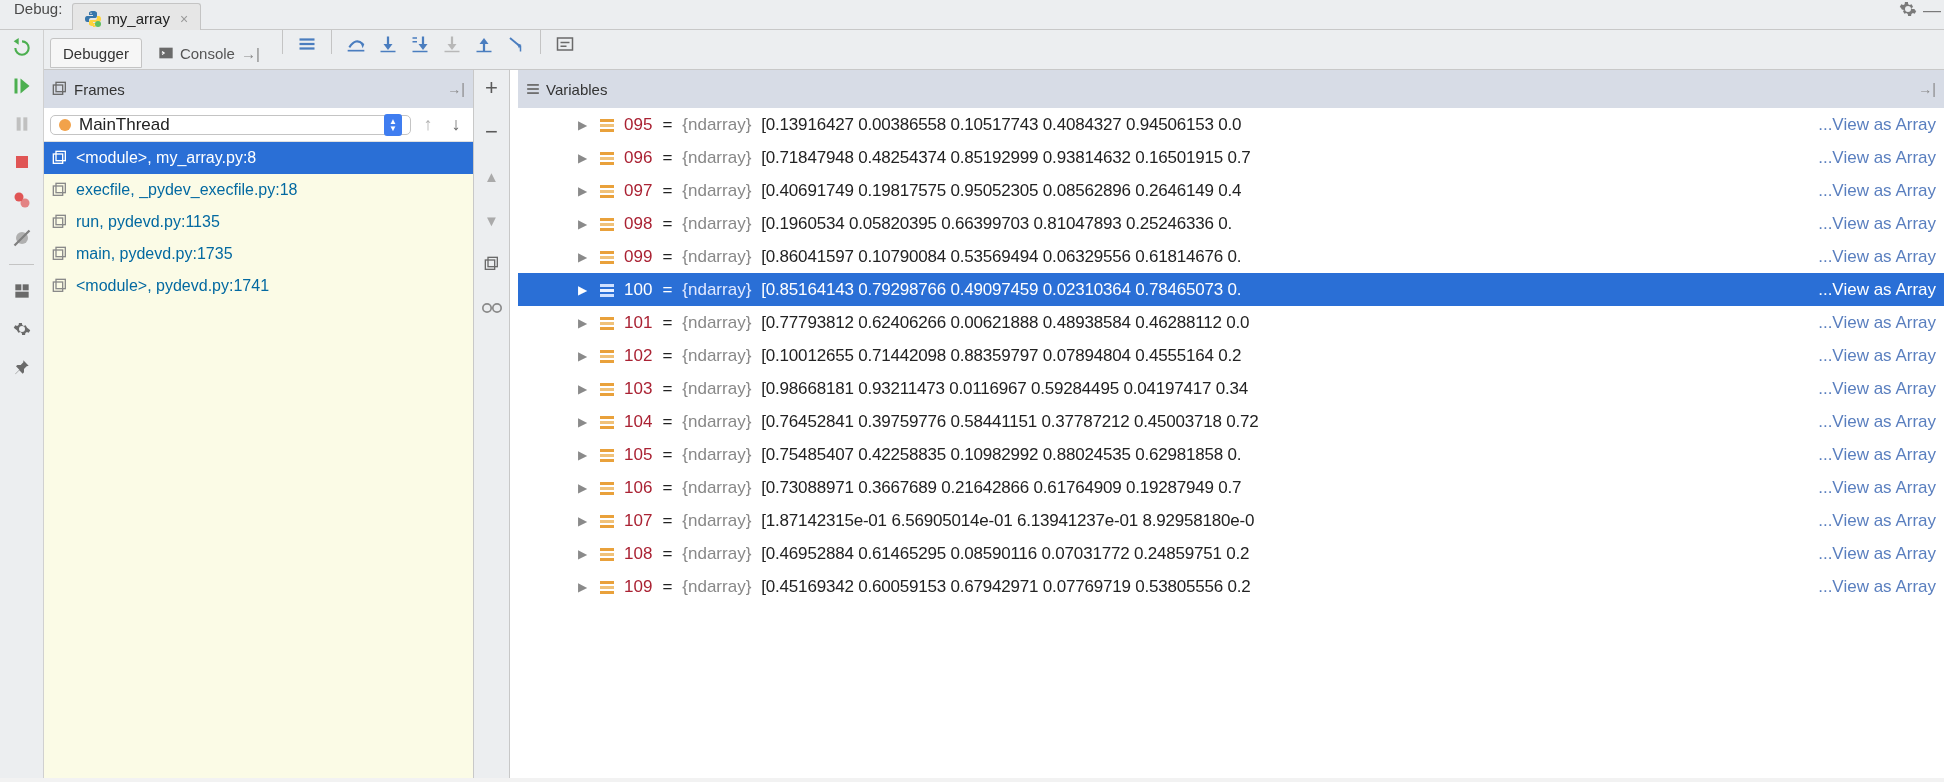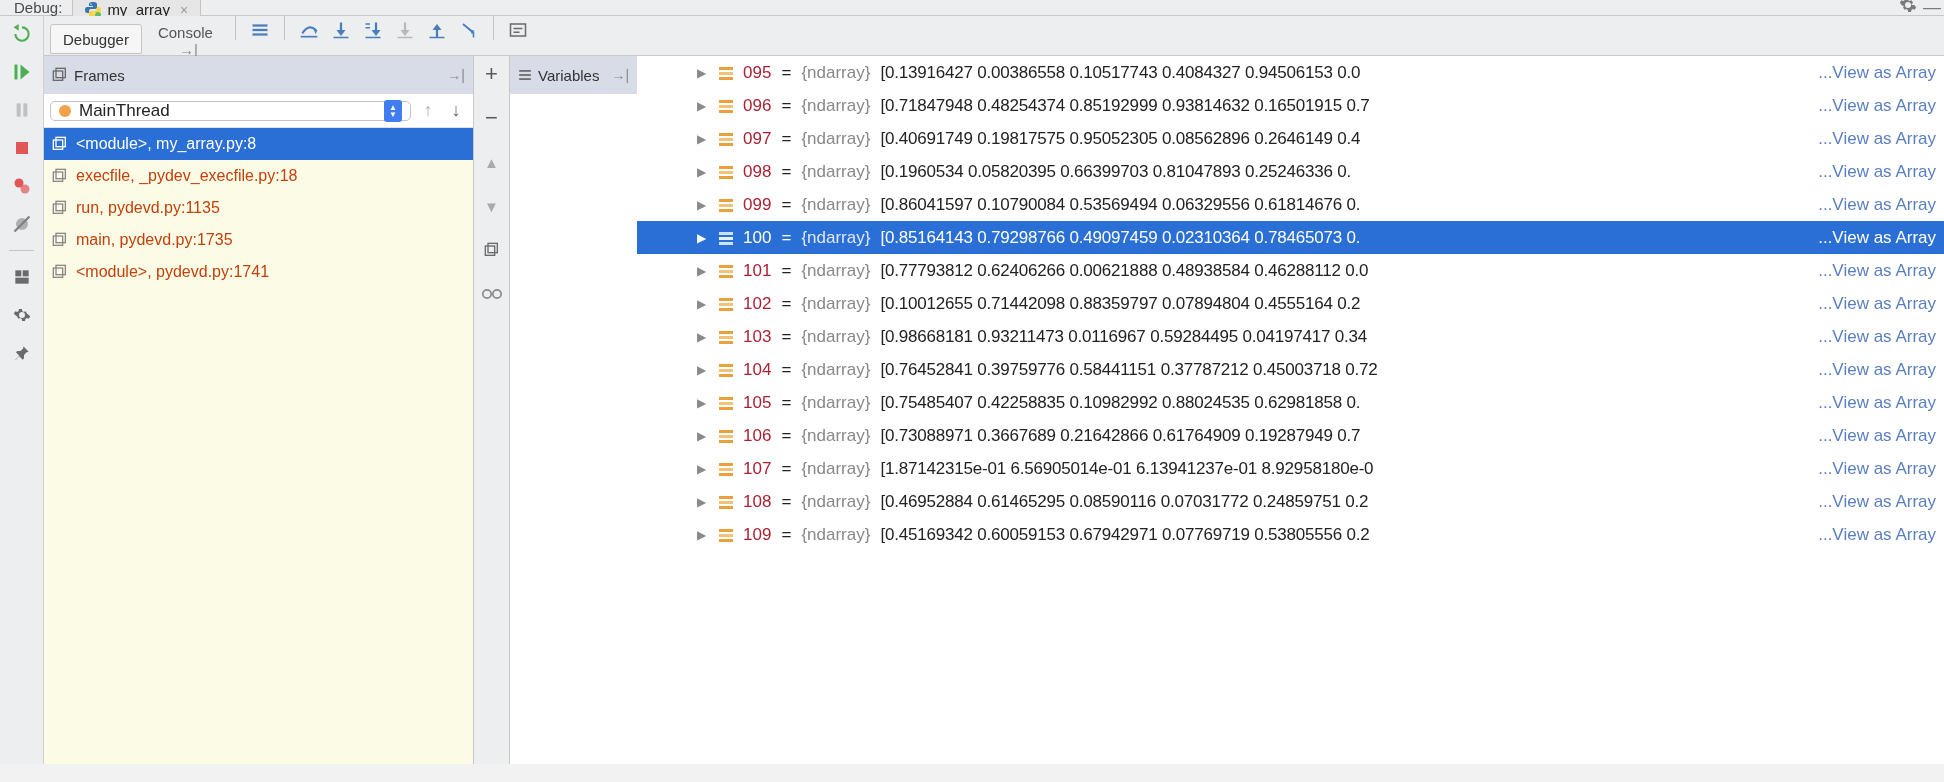--- a/index.html
+++ b/index.html
@@ -1,67 +1,67 @@
 <!DOCTYPE html>
 <html><head>
 <meta charset="utf-8">
 <style>
   * { box-sizing: border-box; margin: 0; padding: 0; font-family: -apple-system, "Segoe UI", Arial, sans-serif; }
   body { background: #f2f2f2; font-size: 15px; color: #222; }
 
   
-  .titlebar { display: flex; align-items: center; height: 16px; background: #eceef0; border-bottom: 1px solid #c8c8c8; }
+  .titlebar { display: flex; height: 30px; background: #eceef0; border-bottom: 1px solid #c8c8c8; }
   .titlebar .label { padding: 0 10px 0 14px; font-size: 15px; color: #4a4a4a; }
   .tab { display: flex; align-items: center; height: 30px; margin-top: 3px; padding: 0 12px; background: #e6e6e6; border: 1px solid #c4c4c4; border-bottom: none; border-radius: 3px 3px 0 0; gap: 6px; }
   .tab .pyicon { width: 16px; height: 16px; display:inline-block; }
   .tab .close { color:#999; font-size:14px; padding-left:4px; }
   .titlebar .spacer { flex: 1; }
   .titlebar .gear, .titlebar .min { width: 24px; text-align:center; color:#7a7a7a; font-size:18px; cursor:pointer; }
 
   
   .main { display: flex; height: calc(782px - 34px); }
 
   
   .rail { width: 44px; background: #eceef0; border-right: 1px solid #d0d0d0; display:flex; flex-direction:column; align-items:center; padding-top:6px; gap:14px; }
   .rail .ri { width:24px; height:24px; display:flex; align-items:center; justify-content:center; cursor:pointer; }
 
   .content { flex:1; display:flex; flex-direction:column; }
 
   
   .toolbar { display:flex; align-items:flex-start; height:40px; background:#eceef0; border-bottom:1px solid #c8c8c8; padding:0 6px; gap:4px; }
   .toolbar .ttab { height:30px; padding:0 12px; display:flex; align-items:center; background:#f6f6f6; border:1px solid #c4c4c4; border-radius:3px 3px 0 0; margin-top:8px; font-size:15px; color:#333; }
-  .toolbar .ttab.inactive { background:transparent; border:none; color:#555;flex-direction:column; }
+  .toolbar .ttab.inactive { background:transparent; border:none; color:#555; }
   .toolbar .divv { width:1px; height:24px; background:#c4c4c4; margin:0 6px; }
   .toolbar .tbtn { width:28px; height:28px; display:flex; align-items:center; justify-content:center; cursor:pointer; color:#4a7dbf; }
 
   
   .panels { flex:1; display:flex; overflow:hidden; }
 
   .frames-panel { width:430px; border-right:1px solid #c8c8c8; display:flex; flex-direction:column; background:#fff; }
   .panel-header { height:38px; background:#d7dce6; display:flex; align-items:center; padding:0 8px; gap:6px; color:#333; font-size:15px; }
   .panel-header .spacer { flex:1; }
   .panel-header .hicon { color:#888; font-size:14px; cursor:pointer; }
 
   .thread-row { display:flex; align-items:center; padding:6px 6px; gap:6px; border-bottom:1px solid #e0e0e0; }
   .thread-select { flex:1; display:flex; align-items:center; height:20px; border:1px solid #c4c4c4; border-radius:5px; padding:0 8px; background:#fff; gap:8px; }
   .thread-select .dot { width:12px; height:12px; border-radius:50%; background:#f2a24a; }
   .thread-select .dd { width:18px; height:22px; background:#3f7df0; border-radius:3px; display:flex; flex-direction:column; align-items:center; justify-content:center; color:#fff; font-size:8px; line-height:7px; margin-left:auto; }
   .thread-nav { color:#b0b0b0; font-size:18px; width:22px; text-align:center; }
 
   .frames-list { flex:1; background:#fbfbe6; }
-  .frame-item { display:flex; align-items:center; height:32px; padding:0 8px; gap:8px; color:#c2410c; font-size:16px; }
+  .frame-item { display:flex; align-items:center; height:32px; padding:0 8px; gap:8px; color:#0369a1; font-size:16px; }
   .frame-item.sel { background:#2a6fd6; color:#ffffff; }
   .frame-item .ficon { width:16px; height:16px; }
 
   
   .midcol { width:36px; background:#eceef0; border-right:1px solid #c8c8c8; display:flex; flex-direction:column; align-items:center; padding-top:6px; gap:20px; }
   .midcol .mi { width:24px; height:24px; display:flex; align-items:center; justify-content:center; color:#7a7a7a; cursor:pointer; }
 
   
-  .vars-panel { flex:1; display:flex; flex-direction:row; background:#fff; overflow:hidden; }
+  .vars-panel { flex:1; display:flex; flex-direction:column; background:#fff; overflow:hidden;padding-left:8px; }
   .vars-list { flex:1; overflow:auto; }
   .var-row { display:flex; align-items:center; height:33px; padding-left:60px; gap:10px; font-size:17px; white-space:nowrap; }
   .var-row.sel { background:#2a6fd6; color:#fff; }
   .var-row .exp { color:#8a8a8a; font-size:12px; width:12px; }
   .var-row.sel .exp { color:#fff; }
   .var-row .vicon { width:14px; height:14px; display:inline-block; }
   .var-row .vicon svg rect.b1{fill:#e9a13b;} .var-row .vicon svg rect.b2{fill:#f0c27a;}
   .var-row.sel .vicon svg rect.b1{fill:#cfe0ff;} .var-row.sel .vicon svg rect.b2{fill:#eaf1ff;}
   .var-row .idx { color:#a23; }
   .var-row.sel .idx { color:#fff; }

